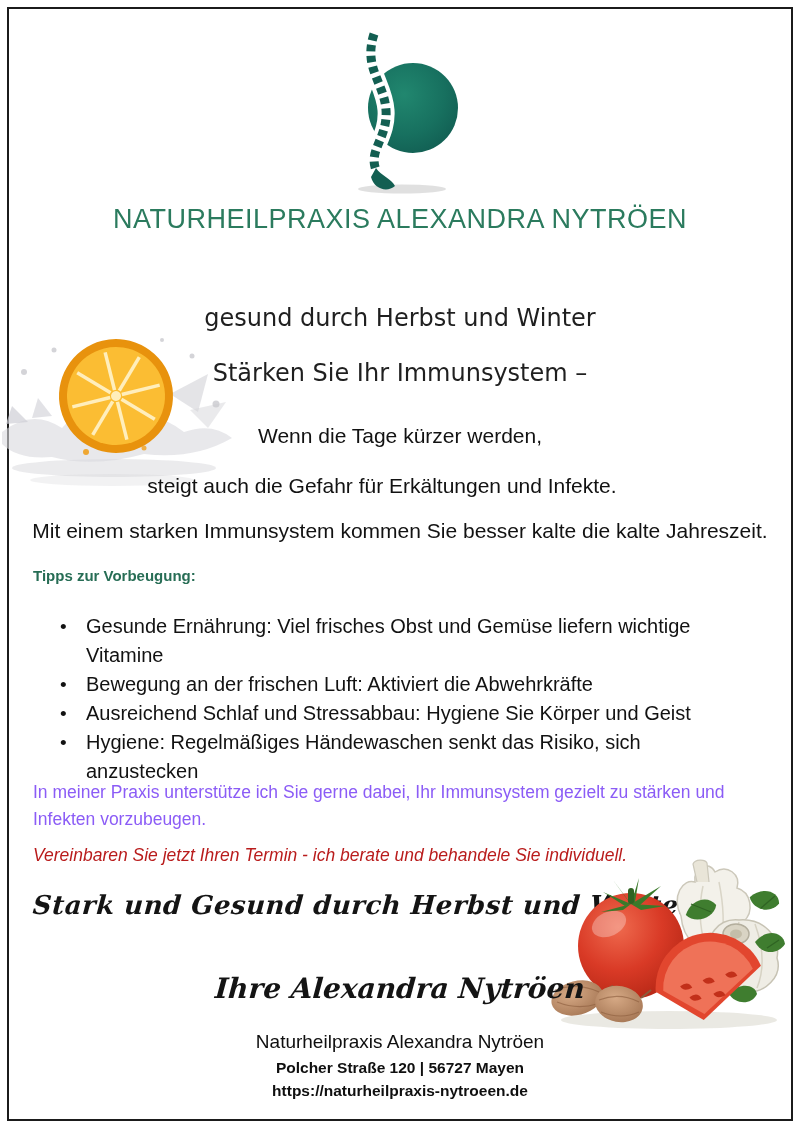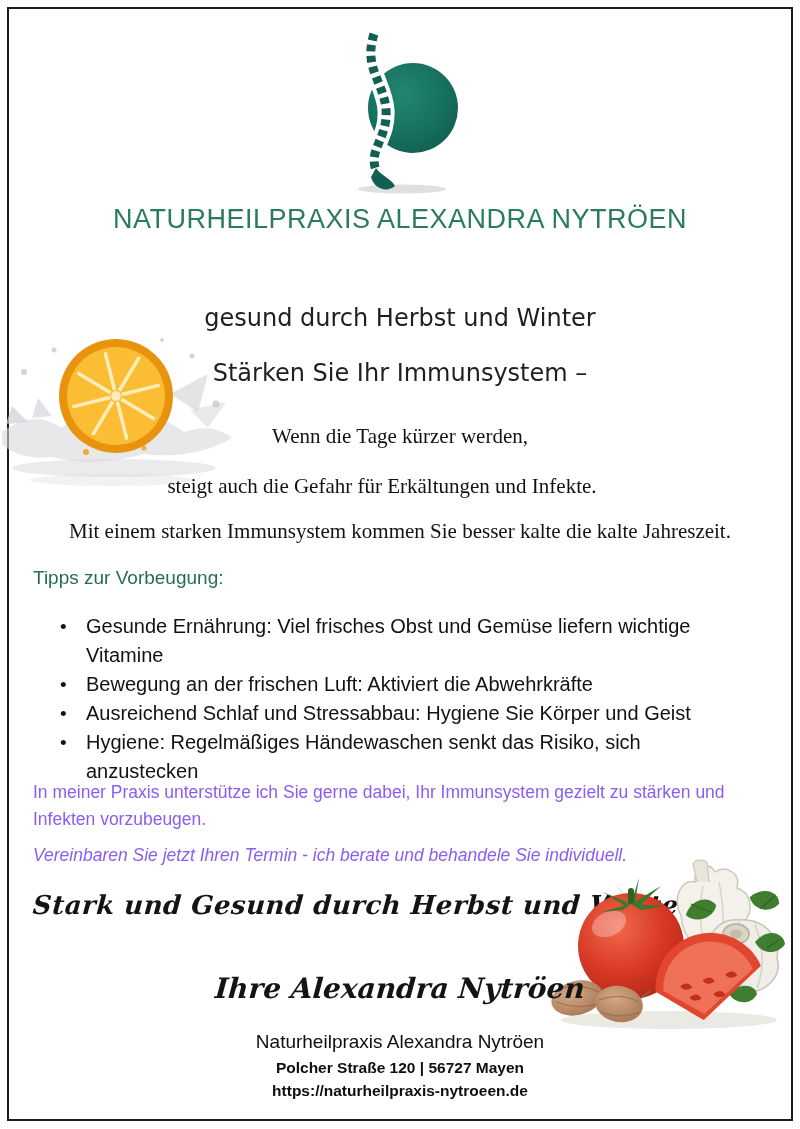--- a/index.html
+++ b/index.html
@@ -54,31 +54,31 @@
     left: -6px; top: 310px;
     width: 248px; height: 186px;
   }
 
   .intro-line {
     position: absolute;
     width: 100%;
     text-align: center;
     font-size: 21px;
     color: #121212;
-    font-family: Liberation Serif, serif;
   }
   .intro-1 { top: 424px; }
   .intro-2 { top: 474px; transform: translateX(-18px); }
   .intro-3 { top: 519px; }
 
   .tips-heading {
     position: absolute;
     left: 33px; top: 567px;
-    font-size: 19px;
+    font-size: 15px;
     color: #276d55;
+    font-weight: bold;
   }
 
   .tips-list {
     position: absolute;
     left: 60px; top: 612px;
     width: 710px;
     list-style: none;
   }
   .tip {
     display: flex;
@@ -103,21 +103,21 @@
     line-height: 27px;
     color: #8b5cf6;
   }
 
   .termin-note {
     position: absolute;
     left: 33px; top: 845px;
     width: 742px;
     font-size: 17.5px;
     font-style: italic;
-    color: #8b5cf6;
+    color: #b91c1c;
   }
 
   .script {
     font-family: "DejaVu Serif", serif;
     font-style: italic;
     font-weight: bold;
     color: #141414;
   }
   .slogan {
     position: absolute;

